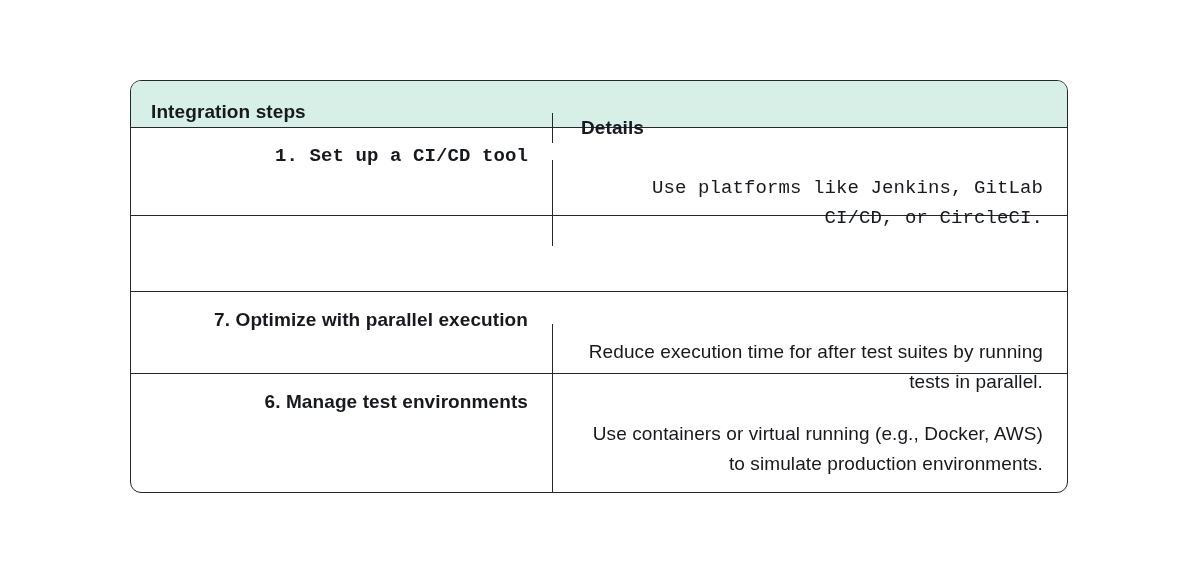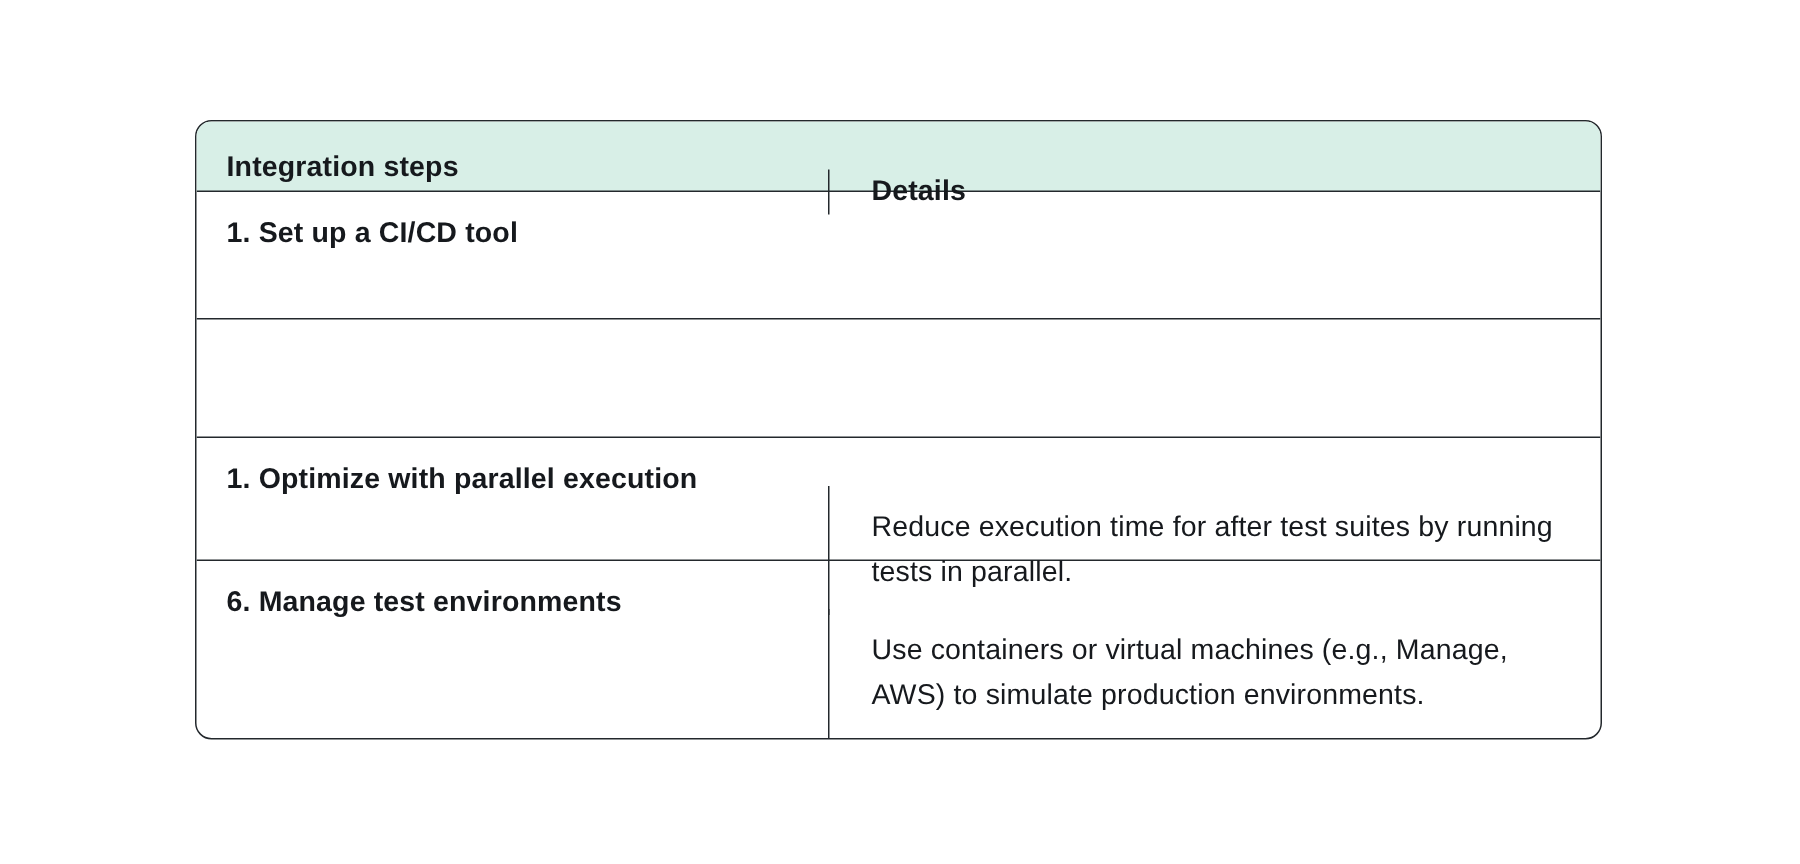--- a/index.html
+++ b/index.html
@@ -30,20 +30,21 @@
     border-radius: 11px;
     overflow: hidden;
     display: flex;
     flex-direction: column;
   }
 
   .trow {
     display: grid;
     grid-template-columns: 421px 1fr;
     border-bottom: 1px solid #23282c;
+    text-align: right;
   }
 
   .trow:last-child { border-bottom: none; }
 
   .header-row {
     background: #d8efe7;
     height: 47px;
   }
 
   .header-row .cell {
@@ -66,47 +67,48 @@
     padding-left: 28px;
     margin-top: 32px;
   }
 
   .header-cell { font-weight: 700; }
 
   .step-cell { font-weight: 700; }
 
   .details-cell { font-weight: 400; }
 
-  .row-1 { height: 88px; }
+  .row-1 { height: 88px; font-family: Liberation Mono, monospace; }
   .row-2 { height: 82px; }
   .row-3 { height: 82px; }
   .row-4 { height: 121px; flex: 1; }
 </style>
 </head>
 <body>
 
 <div class="page">
   <div class="table-card">
 
     <div class="trow header-row">
       <div class="cell header-cell col-steps">Integration steps</div>
       <div class="cell header-cell col-details">Details</div>
     </div>
 
     <div class="trow row-1">
       <div class="cell step-cell col-steps">1. Set up a CI/CD tool</div>
+      <div class="cell details-cell col-details">Use platforms like Jenkins, GitLab CI/CD, or CircleCI.</div>
     </div>
 
     <div class="trow row-2">
     </div>
 
     <div class="trow row-3">
-      <div class="cell step-cell col-steps">1. Optimize with parallel execution</div>
+      <div class="cell step-cell col-steps">7. Optimize with parallel execution</div>
       <div class="cell details-cell col-details">Reduce execution time for after test suites by running tests in parallel.</div>
     </div>
 
     <div class="trow row-4">
       <div class="cell step-cell col-steps">6. Manage test environments</div>
-      <div class="cell details-cell col-details">Use containers or virtual machines (e.g., Manage, AWS) to simulate production environments.</div>
+      <div class="cell details-cell col-details">Use containers or virtual running (e.g., Docker, AWS) to simulate production environments.</div>
     </div>
 
   </div>
 </div>
 
 </body></html>

